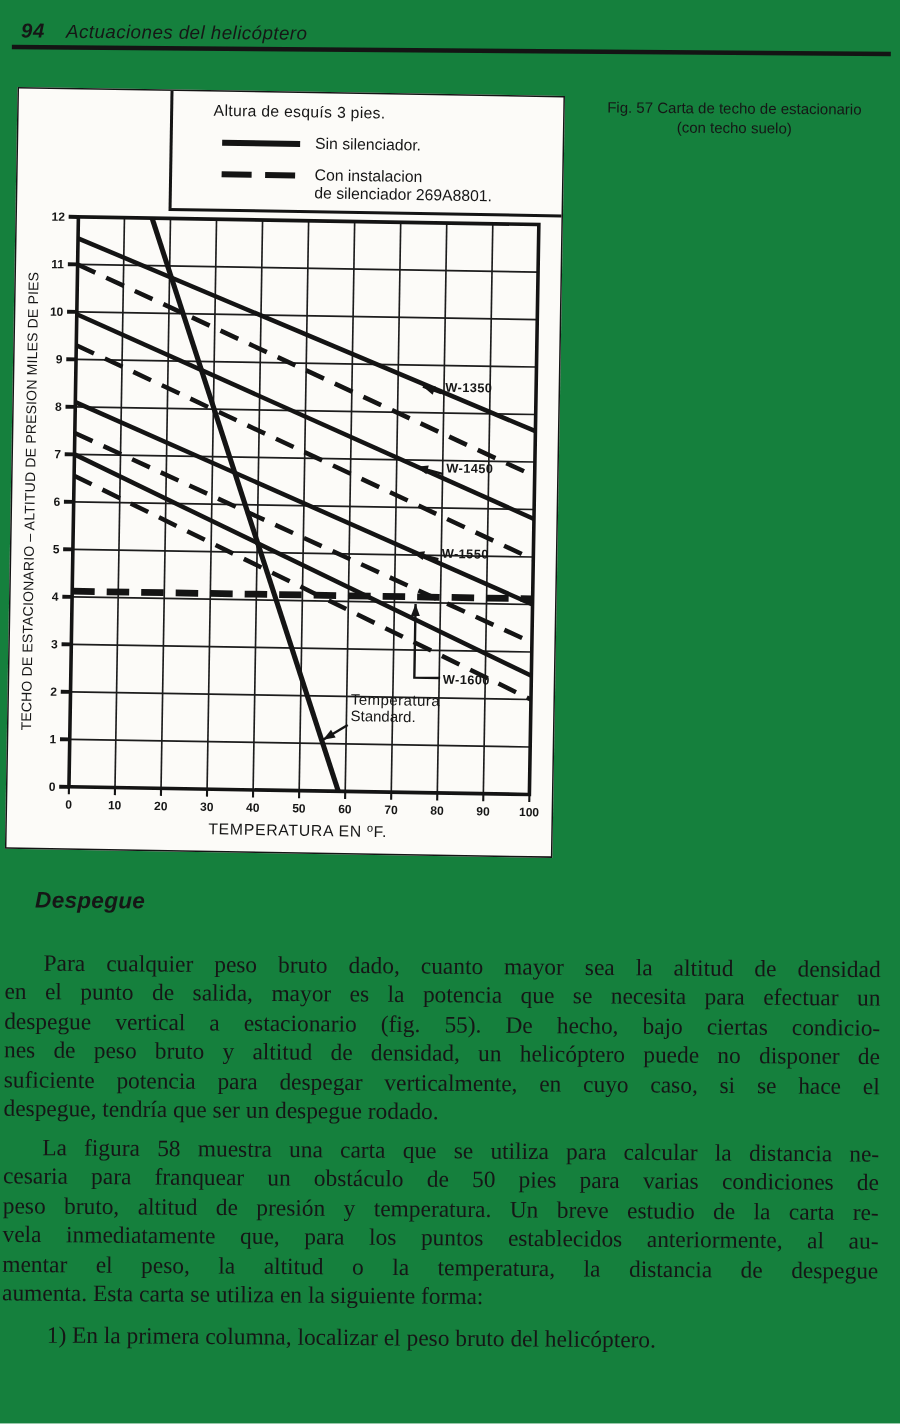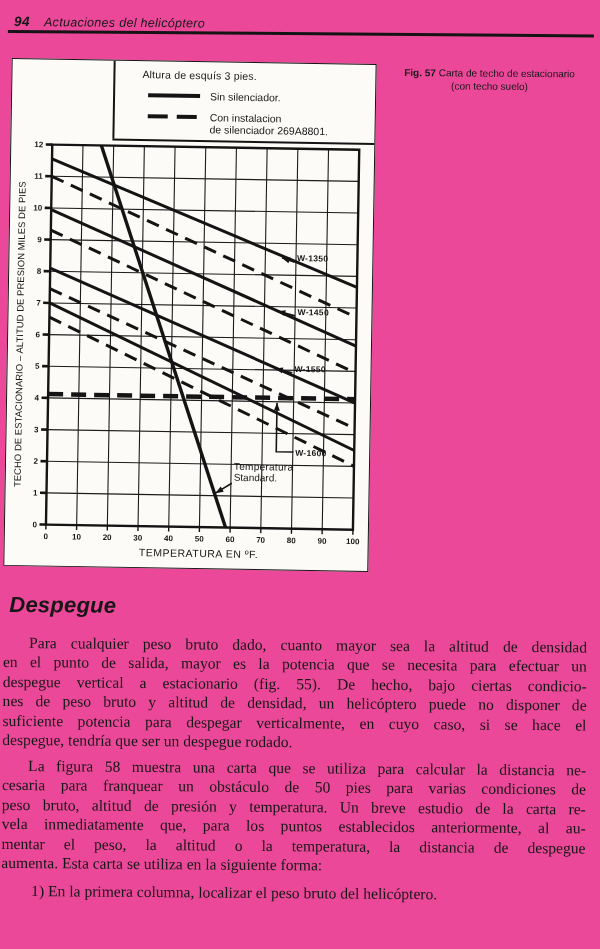--- a/index.html
+++ b/index.html
@@ -1,16 +1,16 @@
 <!DOCTYPE html>
 <html><head>
 <meta charset="utf-8">
 <style>
   html,body{margin:0;padding:0;background:#ffffff;}
-  .page{position:relative;width:600px;height:949px;background:#ec4899;overflow:hidden;
+  .page{position:relative;width:600px;height:949px;background:#15803d;overflow:hidden;
         font-family:"Liberation Sans",sans-serif;color:#161616;}
   .tilt{position:absolute;inset:0;transform:rotate(0.45deg);transform-origin:20px 20px;}
 
   
   .hdr{position:absolute;left:14px;top:12px;white-space:nowrap;}
   .hdr .num{font-weight:bold;font-style:italic;font-size:13.5px;letter-spacing:.5px;}
   .hdr .rt{font-style:italic;font-size:12.5px;margin-left:14px;letter-spacing:.3px;}
   .hrule{position:absolute;left:8px;top:30px;width:586px;height:2.6px;background:#141414;}
 
   
@@ -32,24 +32,24 @@
   #chart-svg .grid{stroke:#1c1c1c;stroke-width:1.1;}
   #chart-svg .frame{fill:none;stroke:#141414;stroke-width:2.4;}
   #chart-svg .ser{fill:none;stroke:#141414;stroke-linecap:butt;}
   #chart-svg .tick{stroke:#141414;}
   #chart-svg .ldr{fill:none;stroke:#141414;stroke-width:1.6;}
   #chart-svg .ahead{fill:#141414;}
 
   
   .caption{position:absolute;left:386px;top:63px;width:208px;font-size:10px;
            line-height:13px;text-align:center;}
-  .caption .b{font-weight:bold;}
-
-  
-  .h2{position:absolute;left:14px;top:592px;font-size:22px;font-weight:bold;font-style:italic;
+  .caption .b{font-weight:normal;}
+
+  
+  .h2{position:absolute;left:28px;top:592px;font-size:15px;font-weight:bold;font-style:italic;
       letter-spacing:.2px;font-family:"Liberation Sans",sans-serif;}
   .para{position:absolute;left:8px;width:584px;font-family:"Liberation Serif",serif;
         font-size:15.6px;line-height:19.4px;}
   #para1{top:633px;} #para2{top:756px;}
   .tline{white-space:nowrap;}
   .tline.j{white-space:normal;text-align:justify;text-align-last:justify;}
   .tline.ind{padding-left:26px;}
   .listitem{position:absolute;left:38px;top:882px;width:556px;font-family:"Liberation Serif",serif;
         font-size:15.6px;}
 </style>

